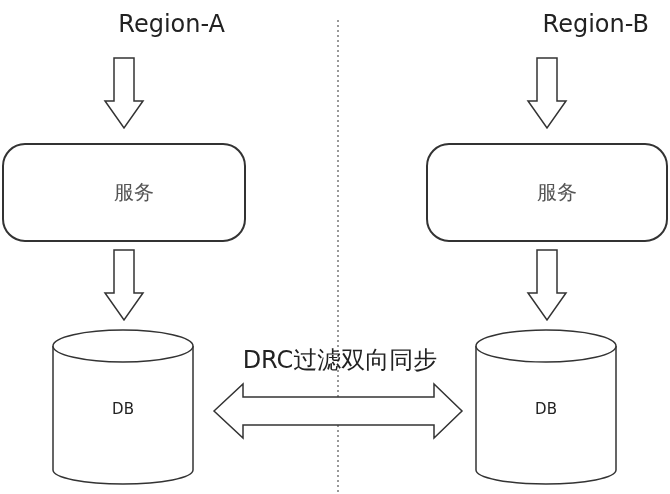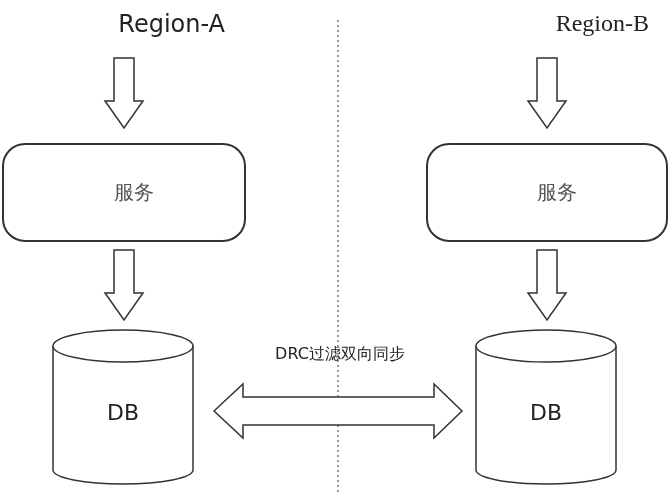--- a/index.html
+++ b/index.html
@@ -1,22 +1,22 @@
 <!DOCTYPE html>
 <html><head>
 <meta charset="utf-8">
 <style>
   html,body{margin:0;padding:0;background:#fff;}
   body{width:670px;height:494px;position:relative;overflow:hidden;font-family:"DejaVu Sans","Liberation Sans",sans-serif;}
   svg{position:absolute;left:0;top:0;}
   .lbl{position:absolute;text-align:center;white-space:nowrap;}
   .region{font-size:24px;color:#222;top:10px;width:200px;text-align:right;}
   .svc{font-size:20px;color:#555;width:260px;}
-  .db{font-size:22px;color:#222;width:140px;}
-  .sync{font-size:16px;color:#222;}
+  .db{font-size:15px;color:#222;width:140px;}
+  .sync{font-size:24px;color:#222;}
 </style>
 </head>
 <body>
 
 <svg width="670" height="494">
   <line x1="338" y1="20" x2="338" y2="494" stroke="#999" stroke-width="2" stroke-dasharray="2,3"></line>
 
   <polygon points="114,58 134,58 134,101 143,101 124,128 105,101 114,101" fill="#fff" stroke="#333" stroke-width="1.5"></polygon>
   <rect x="3" y="144" width="242" height="97" rx="22" fill="#fff" stroke="#333" stroke-width="2"></rect>
   <polygon points="114,250 134,250 134,293 143,293 124,320 105,293 114,293" fill="#fff" stroke="#333" stroke-width="1.5"></polygon>
@@ -30,21 +30,21 @@
   <polygon points="537,250 557,250 557,293 566,293 547,320 528,293 537,293" fill="#fff" stroke="#333" stroke-width="1.5"></polygon>
   <g>
     <path d="M476,346 L476,470 A70,14 0 0 0 616,470 L616,346" fill="#fff" stroke="#333" stroke-width="1.5"></path>
     <ellipse cx="546" cy="346" rx="70" ry="16" fill="#fff" stroke="#333" stroke-width="1.5"></ellipse>
   </g>
 
   <polygon points="214,411 243,384 243,397 434,397 434,384 462,411 434,438 434,425 243,425 243,438" fill="#fff" stroke="#333" stroke-width="1.5"></polygon>
 </svg>
 
 <div class="lbl region" style="left:25px;">Region-A</div>
-<div class="lbl region" style="left:449px;font-family:Liberation Serif, serif;">Region-B</div>
+<div class="lbl region" style="left:449px;">Region-B</div>
 
 <div class="lbl svc" style="left:4px;top:179px;">服务</div>
 <div class="lbl svc" style="left:427px;top:179px;">服务</div>
 
 <div class="lbl db" style="left:53px;top:400px;">DB</div>
 <div class="lbl db" style="left:476px;top:400px;">DB</div>
 
 <div class="lbl sync" style="left:222px;top:344px;width:236px;">DRC过滤双向同步</div>
 
 </body></html>

